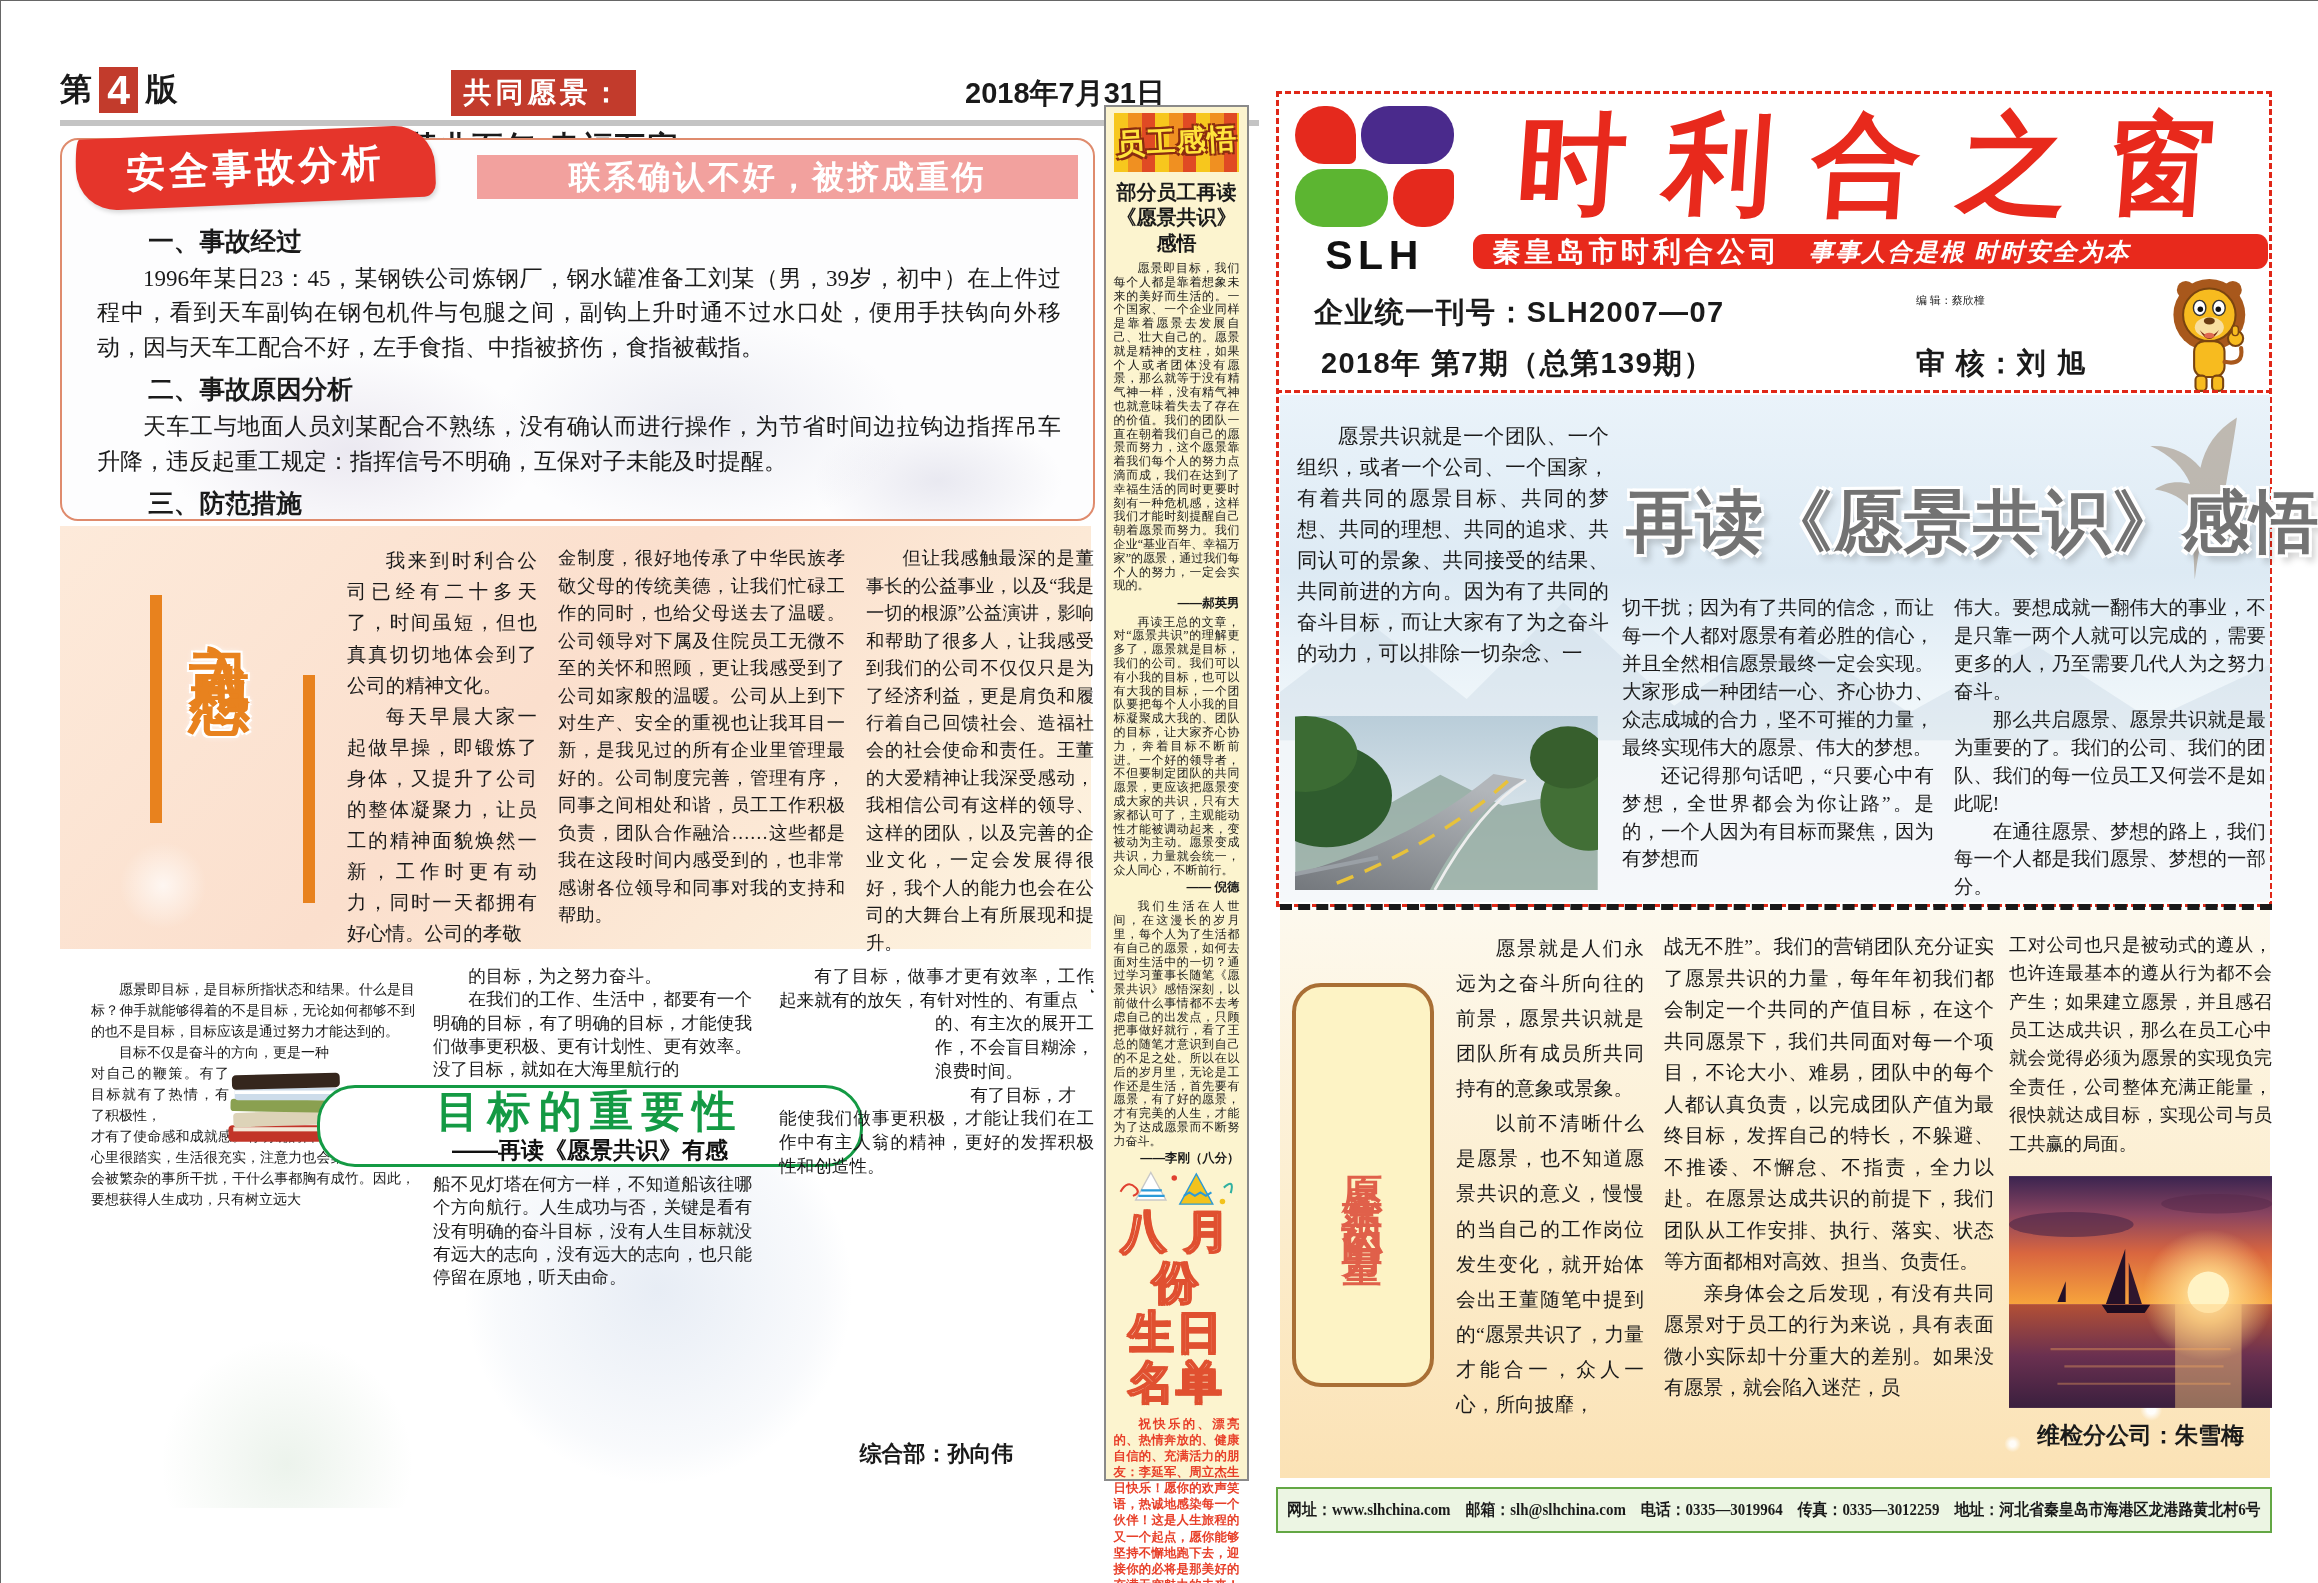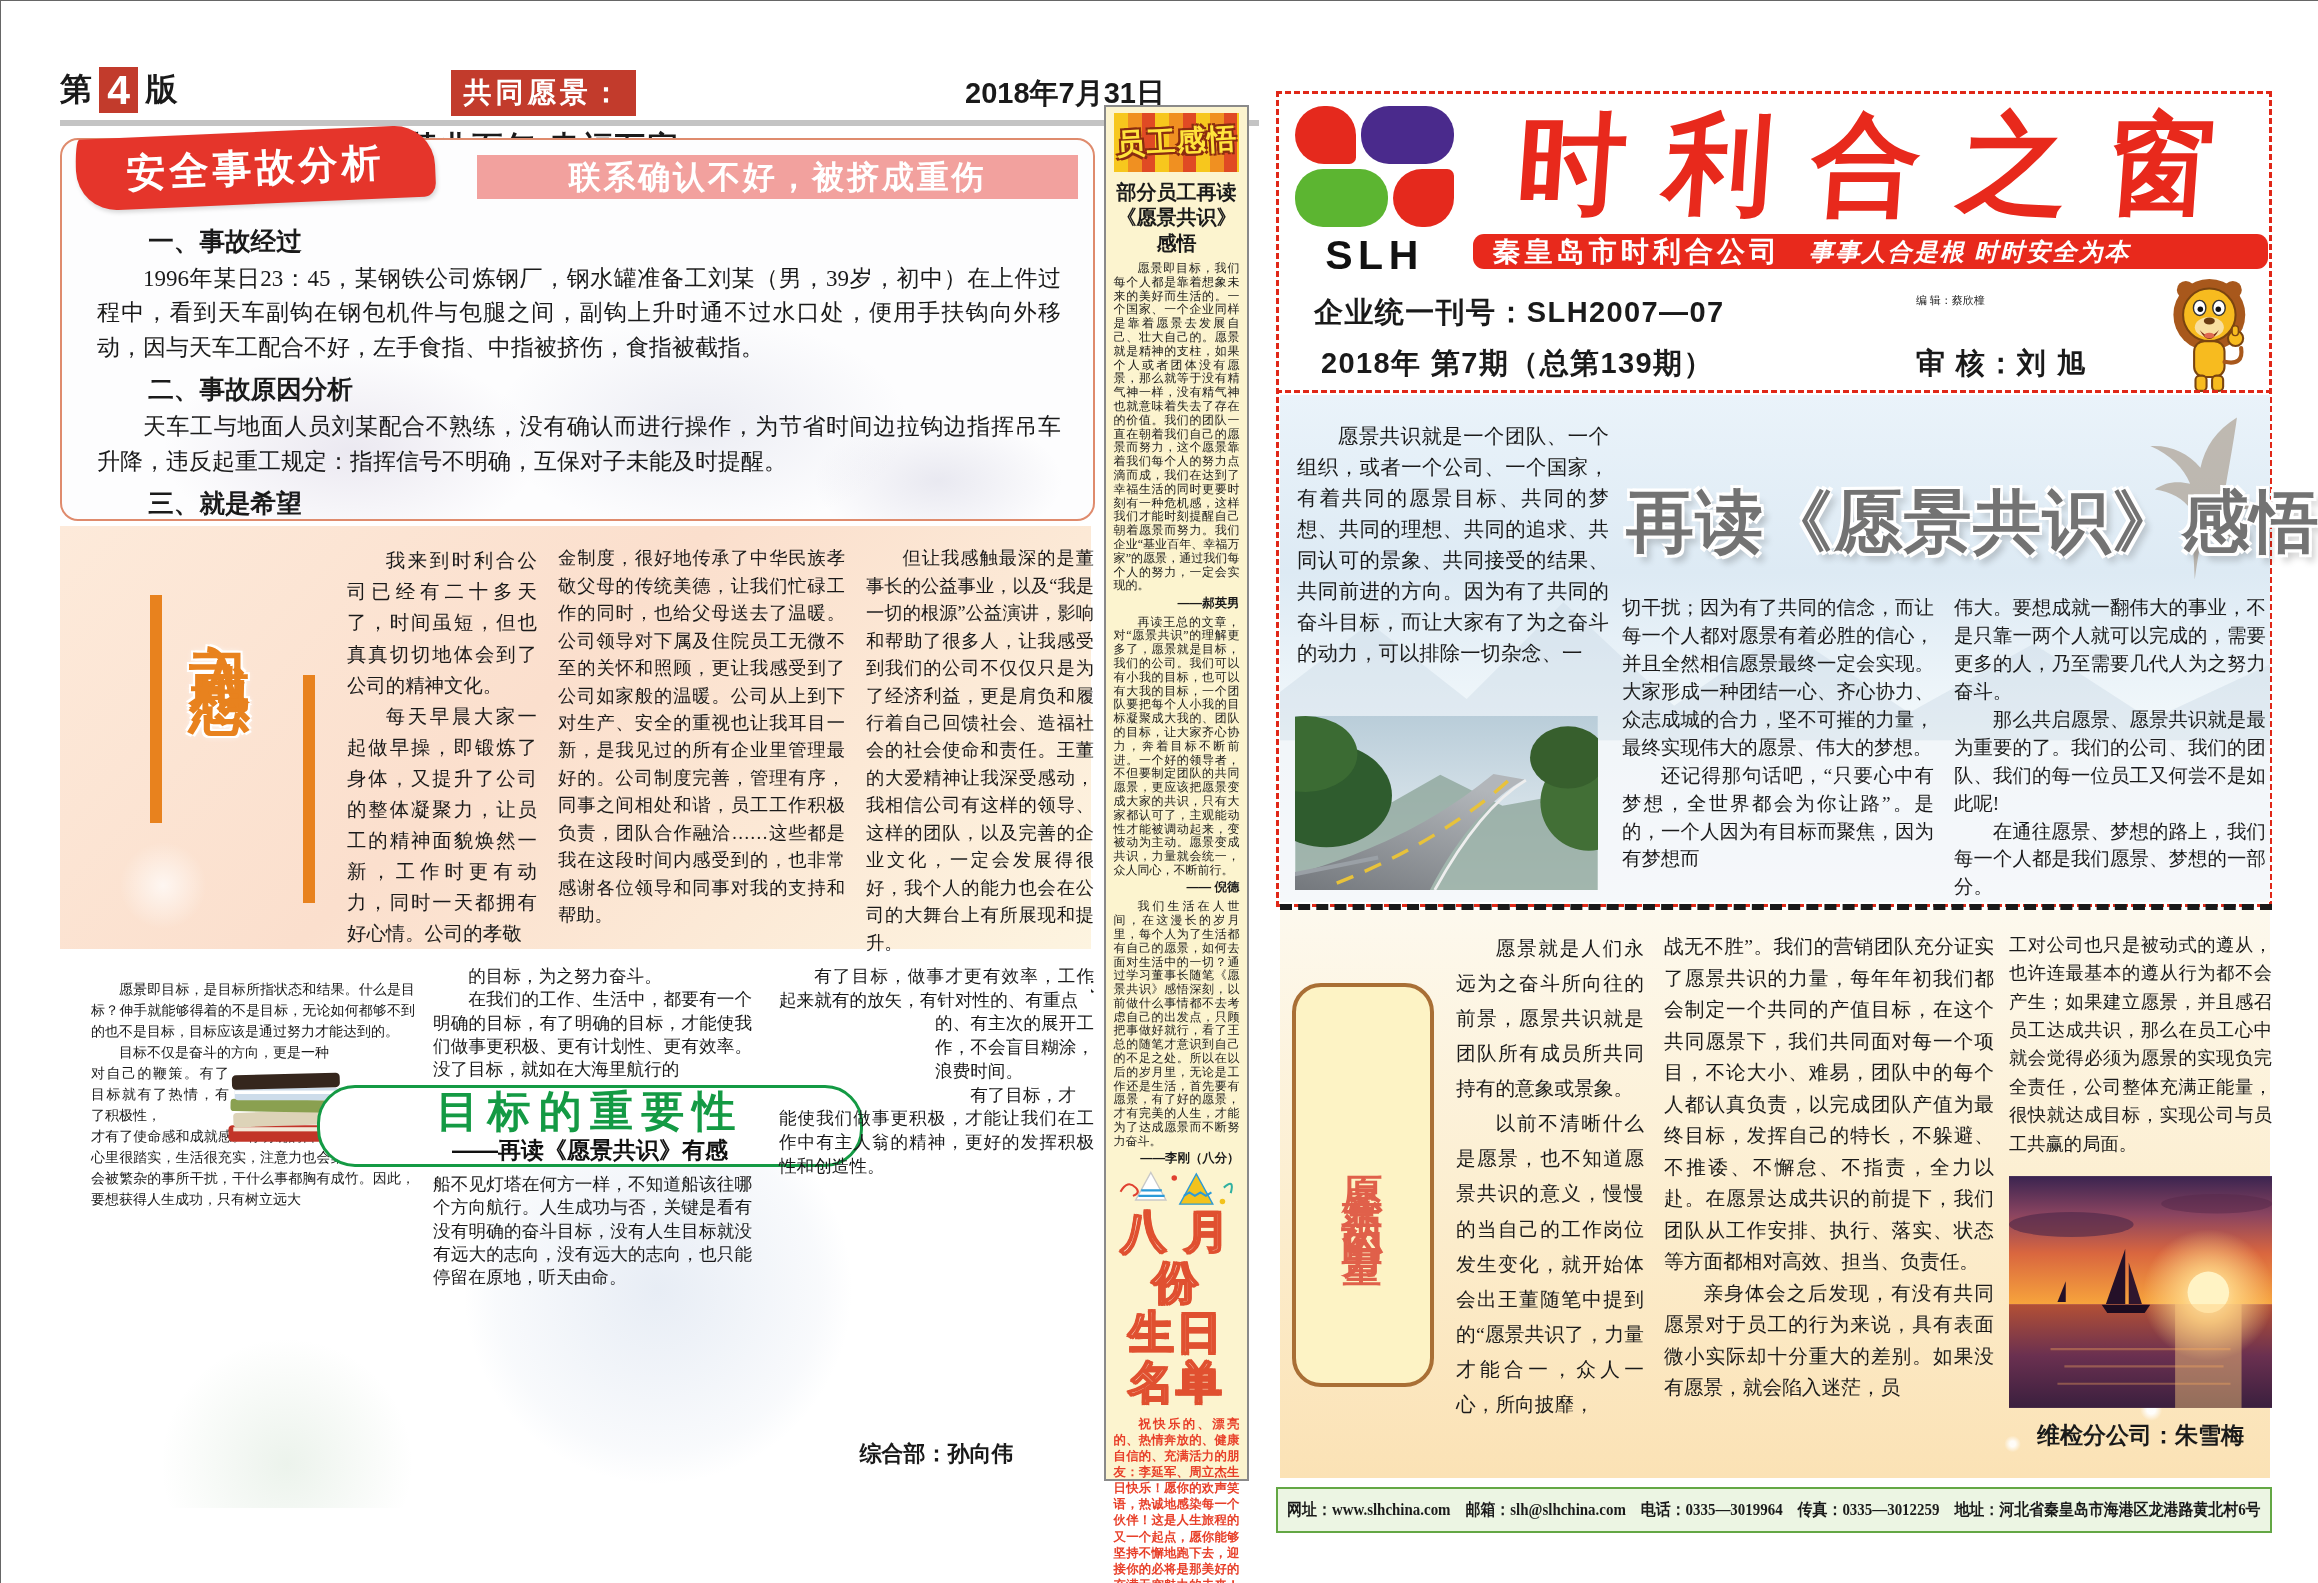--- a/index.html
+++ b/index.html
@@ -140,21 +140,21 @@
   <div class="abs hdr-rule"></div>
 
   <div class="abs art1">
     <div class="abs a1-banner sans">安全事故分析</div>
     <div class="abs a1-headline sans">联系确认不好，被挤成重伤</div>
     <div class="abs a1-content">
       <div class="sec-h">一、事故经过</div>
       <p class="para">1996年某日23：45，某钢铁公司炼钢厂，钢水罐准备工刘某（男，39岁，初中）在上件过程中，看到天车副钩在钢包机件与包腿之间，副钩上升时通不过水口处，便用手扶钩向外移动，因与天车工配合不好，左手食指、中指被挤伤，食指被截指。</p>
       <div class="sec-h">二、事故原因分析</div>
       <p class="para">天车工与地面人员刘某配合不熟练，没有确认而进行操作，为节省时间边拉钩边指挥吊车升降，违反起重工规定：指挥信号不明确，互保对子未能及时提醒。</p>
-      <div class="sec-h">三、就是希望</div>
+      <div class="sec-h">三、防范措施</div>
       <p class="para">明确统一指挥手势和加强与地面人员联系，严禁一手拉钩一手指挥天车进行作业。</p>
     </div>
   </div>
 
   <div class="abs art2">
     <div class="abs t-bar" style="left:90px;top:69px;"></div>
     <div class="abs t-bar" style="left:243px;top:149px;"></div>
     <div class="abs a2-title">入司感想</div>
     <div class="abs a2-cols">
       <div class="a2-c1">

